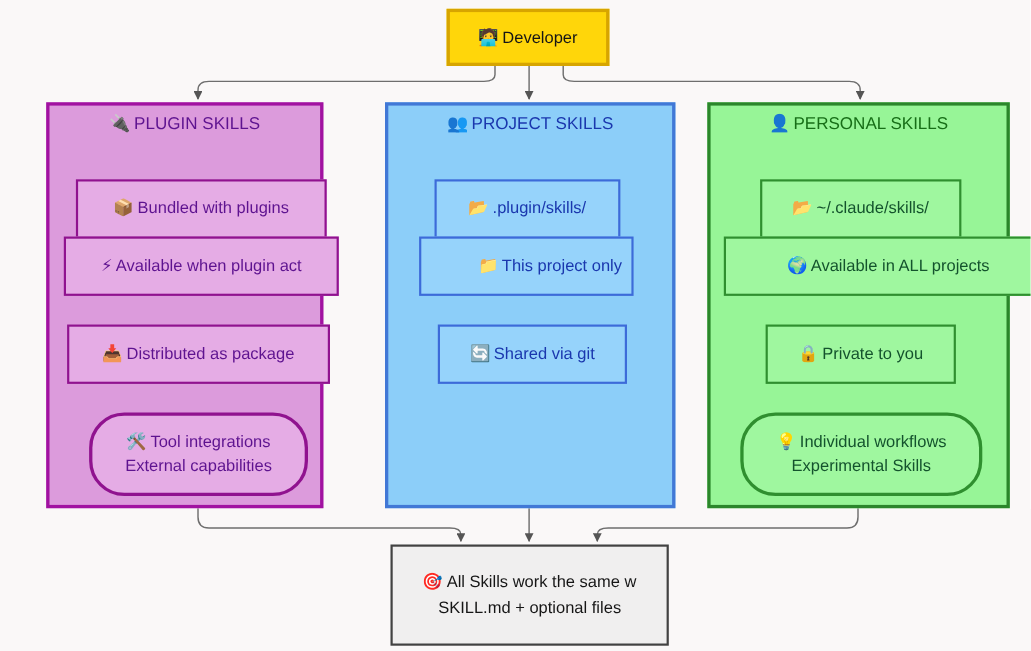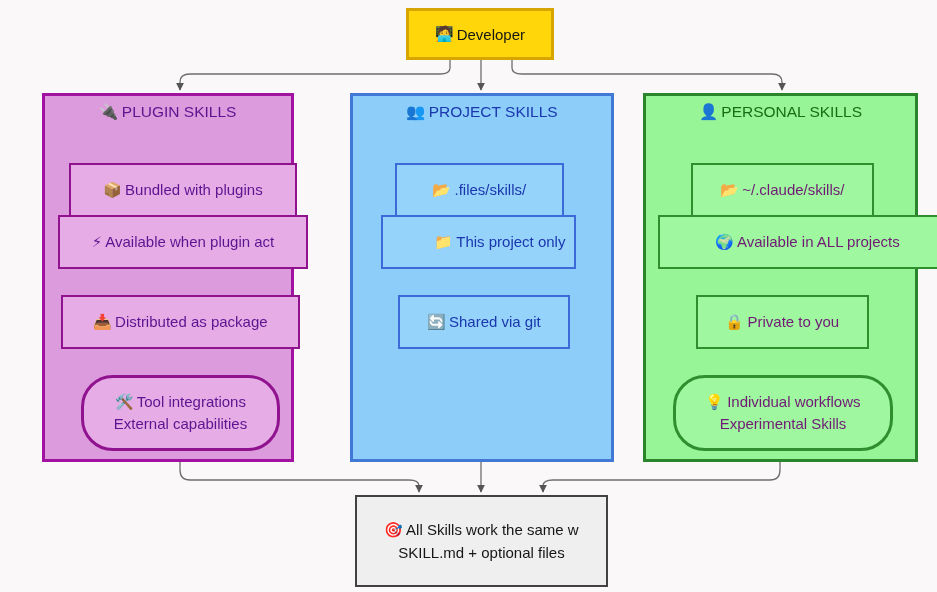--- a/index.html
+++ b/index.html
@@ -18,21 +18,21 @@
   .column{position:absolute;top:93px;height:369px;box-sizing:border-box;border:3px solid;}
   .col-plugin{left:42px;width:252px;background:#DC9BDC;border-color:#A112A1;color:#5E1390;}
   .col-project{left:350px;width:264px;background:#8CCEF9;border-color:#4178D6;color:#1A37AE;}
   .col-personal{left:643px;width:275px;background:#97F597;border-color:#2B862B;color:#176E17;}
   .col-title{position:absolute;top:7px;left:0;width:100%;text-align:center;font-size:15.5px;}
 
   
   .item{font-size:15px;border:2px solid;flex-direction:column;line-height:22px;}
   .col-plugin .item{background:#E5ACE5;border-color:#90128F;color:#5E1390;}
   .col-project .item{background:#96D3FB;border-color:#3C6BD9;color:#1A37AE;}
-  .col-personal .item{background:#9FF79F;border-color:#2F8F2F;color:#701a75;}
+  .col-personal .item{background:#9FF79F;border-color:#2F8F2F;color:#14532d;}
   .item.thick{border-width:3px;border-radius:32px;}
   .row1{top:37px;height:54px;margin-top:30px;} .row2{top:119px;height:54px;}
   .row3{top:199px;height:54px;} .row4{top:279px;height:76px;}
 
   
   .footer{left:355px;top:495px;width:253px;height:92px;background:#F0EFEF;border:2px solid #424242;
           color:#161616;font-size:15px;flex-direction:column;line-height:23px;}
   .tl{display:block;width:100%;}
 </style>
 </head>
@@ -91,21 +91,21 @@
       <span class="tl"><span class="icon">🛠️</span><span>Tool integrations</span></span>
       <span class="tl">External capabilities</span>
     </div>
   </div>
 
   <div class="column col-project">
     <div class="col-title">
       <span class="icon">👥</span><span>PROJECT SKILLS</span>
     </div>
     <div class="node item row1" style="left:42px;width:169px;">
-      <span class="tl"><span class="icon">📂</span><span>.files/skills/</span></span>
+      <span class="tl"><span class="icon">📂</span><span>.plugin/skills/</span></span>
     </div>
     <div class="node item row2" style="left:28px;width:195px;padding-left:43px;">
       <span class="tl"><span class="icon">📁</span><span>This project only</span></span>
     </div>
     <div class="node item row3" style="left:45px;width:172px;">
       <span class="tl"><span class="icon">🔄</span><span>Shared via git</span></span>
     </div>
   </div>
 
   <div class="column col-personal">

